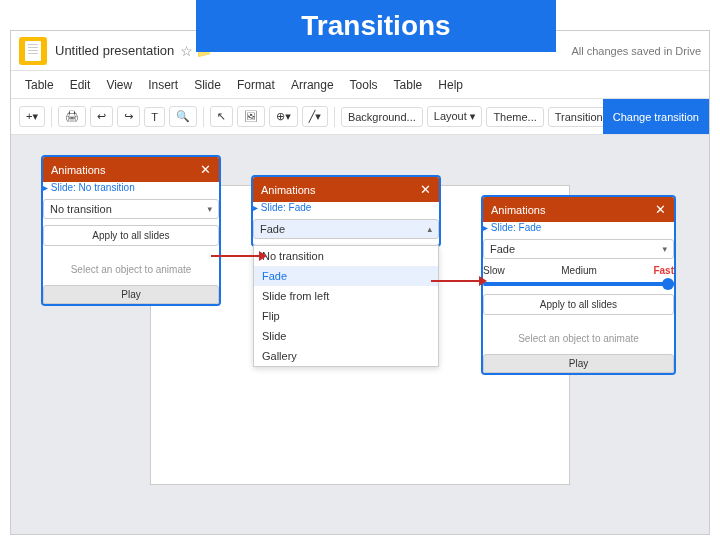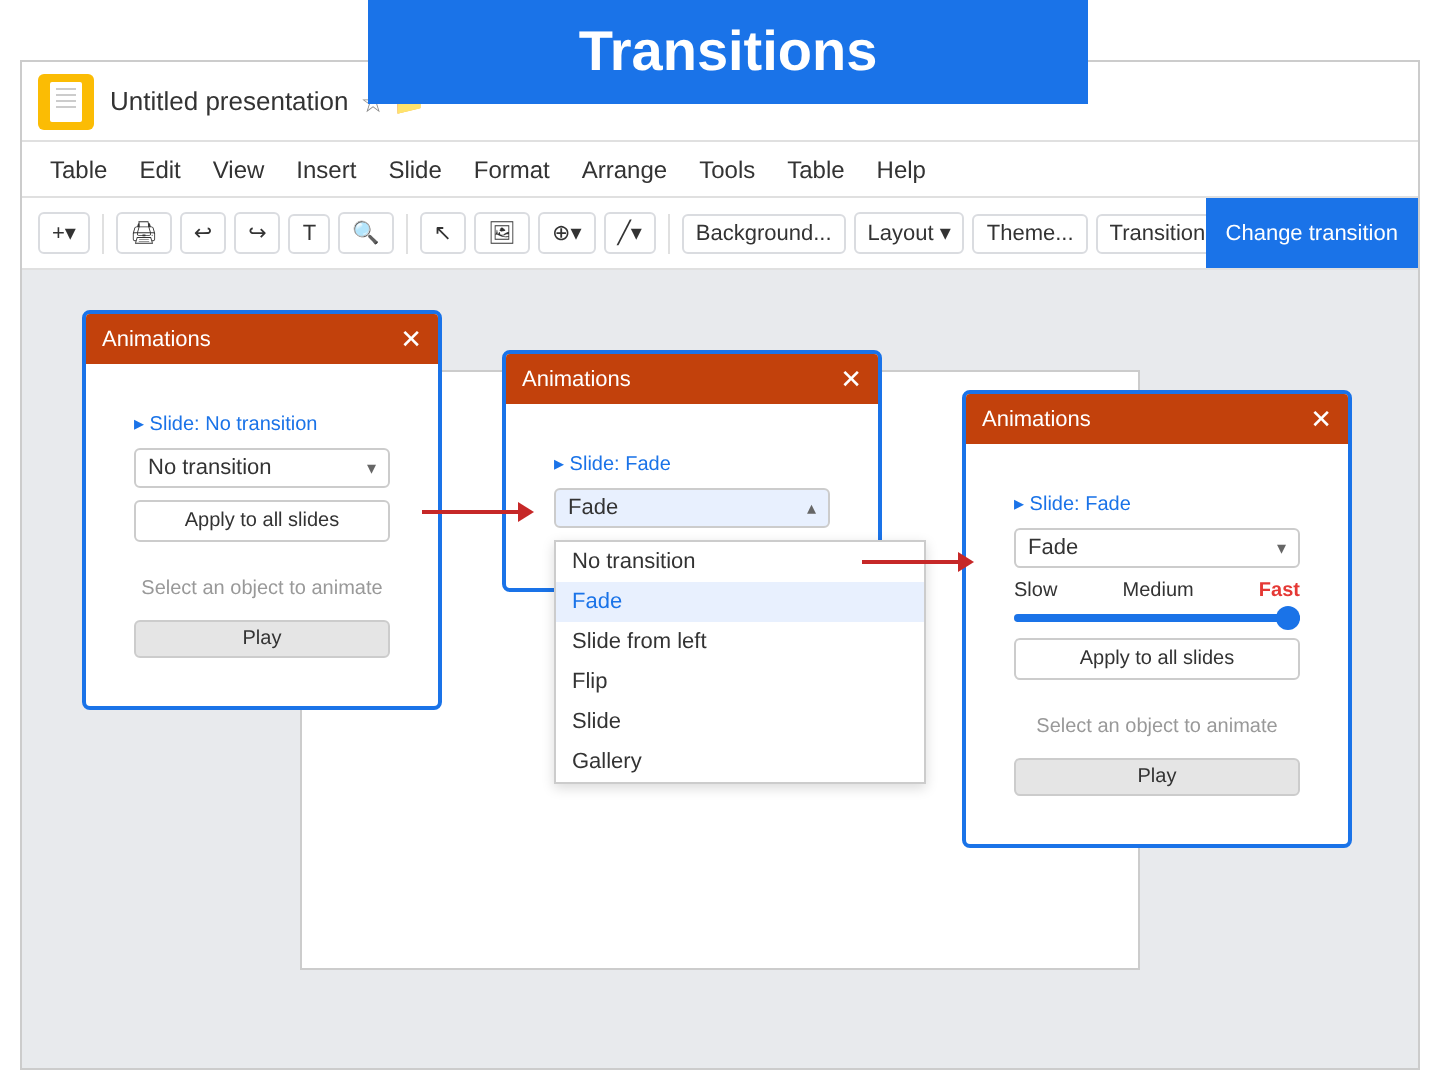--- a/index.html
+++ b/index.html
@@ -9,21 +9,21 @@
       overflow: hidden;
       font-family: Arial, sans-serif;
       background: #fff;
       position: relative;
     }
 
     
     #title-banner {
       position: absolute;
       top: 0;
-      left: 184px;
+      left: 196px;
       width: 360px;
       height: 52px;
       background: #1a73e8;
       display: flex;
       align-items: center;
       justify-content: center;
       z-index: 100;
     }
     #title-banner span {
       color: #fff;
@@ -198,21 +198,21 @@
       align-items: center;
       justify-content: space-between;
       border-radius: 2px 2px 0 0;
     }
     .anim-panel-close {
       color: #fff;
       cursor: pointer;
       font-size: 13px;
     }
     .anim-panel-body {
-      padding: 24px;
+      padding: 0;
     }
     .anim-section-title {
       font-size: 10px;
       color: #1a73e8;
       margin-bottom: 6px;
     }
 
     #panel1 {
       left: 30px;
       top: 20px;
@@ -363,20 +363,21 @@
 
 <div id="slides-app">
 
   <div id="top-bar">
     <div id="logo">
       <div id="logo-inner"></div>
     </div>
     <span id="doc-title">Untitled presentation</span>
     <span id="star-icon">☆</span>
     <span id="folder-icon">📁</span>
+    <span id="auto-save">All changes saved in Drive</span>
   </div>
 
   <div id="menu-bar">
     <span class="menu-item">Table</span>
     <span class="menu-item">Edit</span>
     <span class="menu-item">View</span>
     <span class="menu-item">Insert</span>
     <span class="menu-item">Slide</span>
     <span class="menu-item">Format</span>
     <span class="menu-item">Arrange</span>

